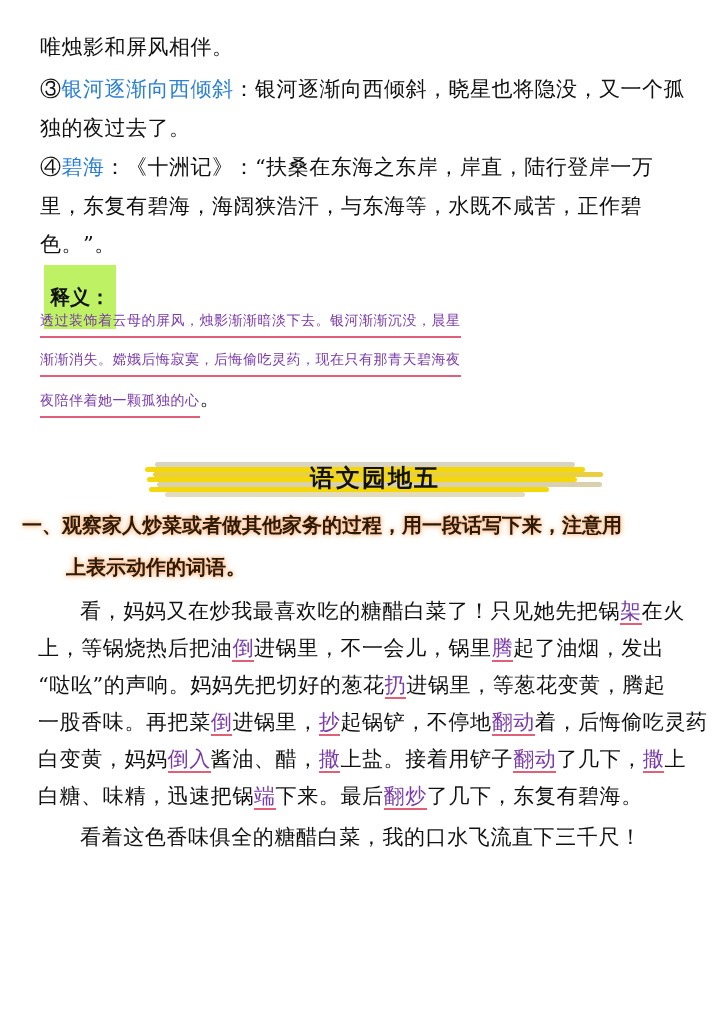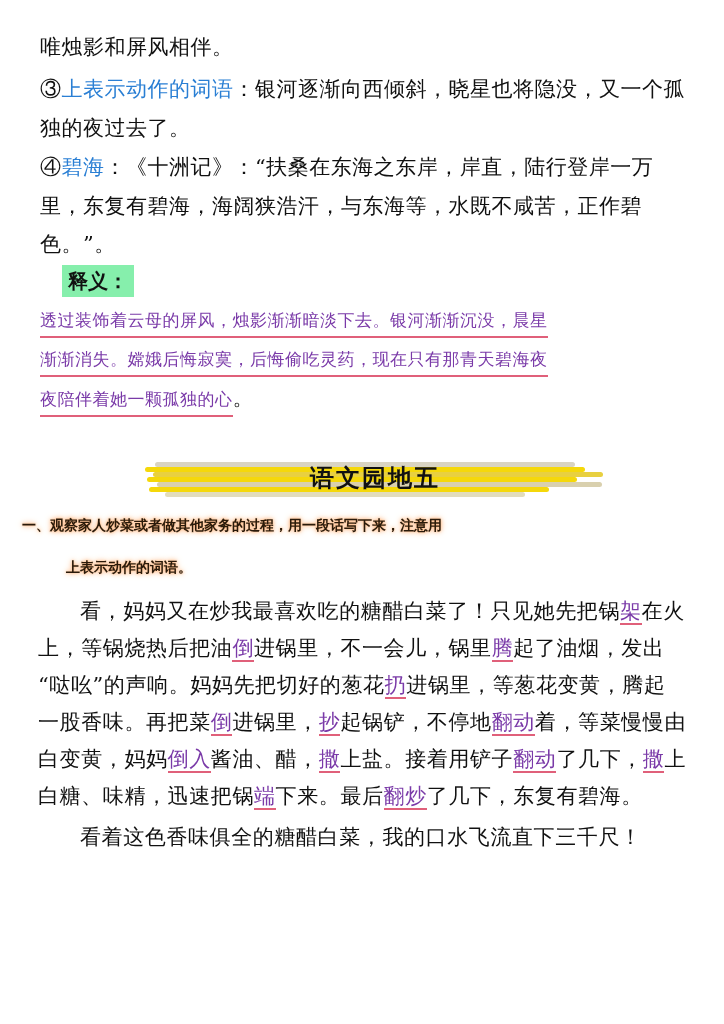--- a/index.html
+++ b/index.html
@@ -7,62 +7,61 @@
     width: 724px; height: 1024px; position: relative; overflow: hidden;
     font-family: "DejaVu Serif", "Liberation Serif", serif;
     color: #111111;
   }
   .line {
     position: absolute; left: 40px; font-size: 21px; line-height: 30px;
     white-space: nowrap; letter-spacing: 0.5px;
   }
   .blue { color: #2a7fd4; }
   .tag {
-    position: absolute; left: 44px; top: 265px; height: 32px; padding: 0 6px;
-    background: #86efac; font-size: 20px; line-height: 32px; font-weight: bold;
+    position: absolute; left: 44px; top: 265px; height: 32px; padding: 16px 6px;
+    background: #bef264; font-size: 20px; line-height: 32px; font-weight: bold;
     font-family: "DejaVu Sans", sans-serif;
-    margin-left: 18px;
   }
   .purple-line {
-    position: absolute; left: 40px; font-size: 17px; line-height: 30px;
+    position: absolute; left: 40px; font-size: 14px; line-height: 30px;
     color: #7a3aa8; white-space: nowrap; letter-spacing: 0.5px;
     border-bottom: 2px solid #e0607a; padding-bottom: 1px;
   }
   .banner {
     position: absolute; left: 145px; top: 458px; width: 460px; height: 40px;
   }
   .banner-stroke {
     position: absolute; height: 5px; border-radius: 3px;
   }
   .banner-title {
     position: absolute; left: 0; right: 0; top: 0; text-align: center;
     font-size: 24px; line-height: 40px; font-weight: bold; color: #111;
     font-family: "DejaVu Sans", sans-serif; letter-spacing: 2px;
   }
   .task {
-    position: absolute; font-size: 14px; line-height: 30px; font-weight: bold;
+    position: absolute; font-size: 20px; line-height: 30px; font-weight: bold;
     color: #2a1a0a; white-space: nowrap;
     font-family: "DejaVu Sans", sans-serif;
     text-shadow: 0 0 6px #ffb27a, 0 0 4px #ffcfa8, 0 0 2px #ffc08a;
   }
   .body-line {
     position: absolute; font-size: 21px; line-height: 30px; white-space: nowrap;
     letter-spacing: 0.6px;
   }
   .verb {
     color: #7a3aa8; border-bottom: 2px solid #e0607a;
   }
 </style>
 </head>
 <body>
 
 <div class="line" style="top:32px;">唯烛影和屏风相伴。</div>
 
 <div class="line" style="top:74px;">
-  <span>③</span><span class="blue">上表示动作的词语</span><span>：</span><span>银河逐渐向西倾斜，晓星也将隐没，又一个孤</span>
+  <span>③</span><span class="blue">银河逐渐向西倾斜</span><span>：</span><span>银河逐渐向西倾斜，晓星也将隐没，又一个孤</span>
 </div>
 <div class="line" style="top:113px;">独的夜过去了。</div>
 
 <div class="line" style="top:152px;">
   <span>④</span><span class="blue">碧海</span><span>：</span><span>《十洲记》：“扶桑在东海之东岸，岸直，陆行登岸一万</span>
 </div>
 <div class="line" style="top:191px;">里，东复有碧海，海阔狭浩汗，与东海等，水既不咸苦，正作碧</div>
 <div class="line" style="top:229px;">色。”。</div>
 
 <div class="tag">释义：</div>
@@ -89,21 +88,21 @@
 <div class="body-line" style="left:80px;top:596px;text-align:center;">
   <span>看，妈妈又在炒我最喜欢吃的糖醋白菜了！只见她先把锅</span><span class="verb">架</span><span>在火</span>
 </div>
 <div class="body-line" style="left:38px;top:633px;">
   <span>上，等锅烧热后把油</span><span class="verb">倒</span><span>进锅里，不一会儿，锅里</span><span class="verb">腾</span><span>起了油烟，发出</span>
 </div>
 <div class="body-line" style="left:38px;top:670px;">
   <span>“哒吆”的声响。妈妈先把切好的葱花</span><span class="verb">扔</span><span>进锅里，等葱花变黄，腾起</span>
 </div>
 <div class="body-line" style="left:38px;top:707px;">
-  <span>一股香味。再把菜</span><span class="verb">倒</span><span>进锅里，</span><span class="verb">抄</span><span>起锅铲，不停地</span><span class="verb">翻动</span><span>着，等菜慢慢由</span>
+  <span>一股香味。再把菜</span><span class="verb">倒</span><span>进锅里，</span><span class="verb">抄</span><span>起锅铲，不停地</span><span class="verb">翻动</span><span>着，后悔偷吃灵药</span>
 </div>
 <div class="body-line" style="left:38px;top:744px;">
   <span>白变黄，妈妈</span><span class="verb">倒入</span><span>酱油、醋，</span><span class="verb">撒</span><span>上盐。接着用铲子</span><span class="verb">翻动</span><span>了几下，</span><span class="verb">撒</span><span>上</span>
 </div>
 <div class="body-line" style="left:38px;top:781px;">
   <span>白糖、味精，迅速把锅</span><span class="verb">端</span><span>下来。最后</span><span class="verb">翻炒</span><span>了几下，东复有碧海。</span>
 </div>
 <div class="body-line" style="left:80px;top:822px;">看着这色香味俱全的糖醋白菜，我的口水飞流直下三千尺！</div>
 
 </body></html>

